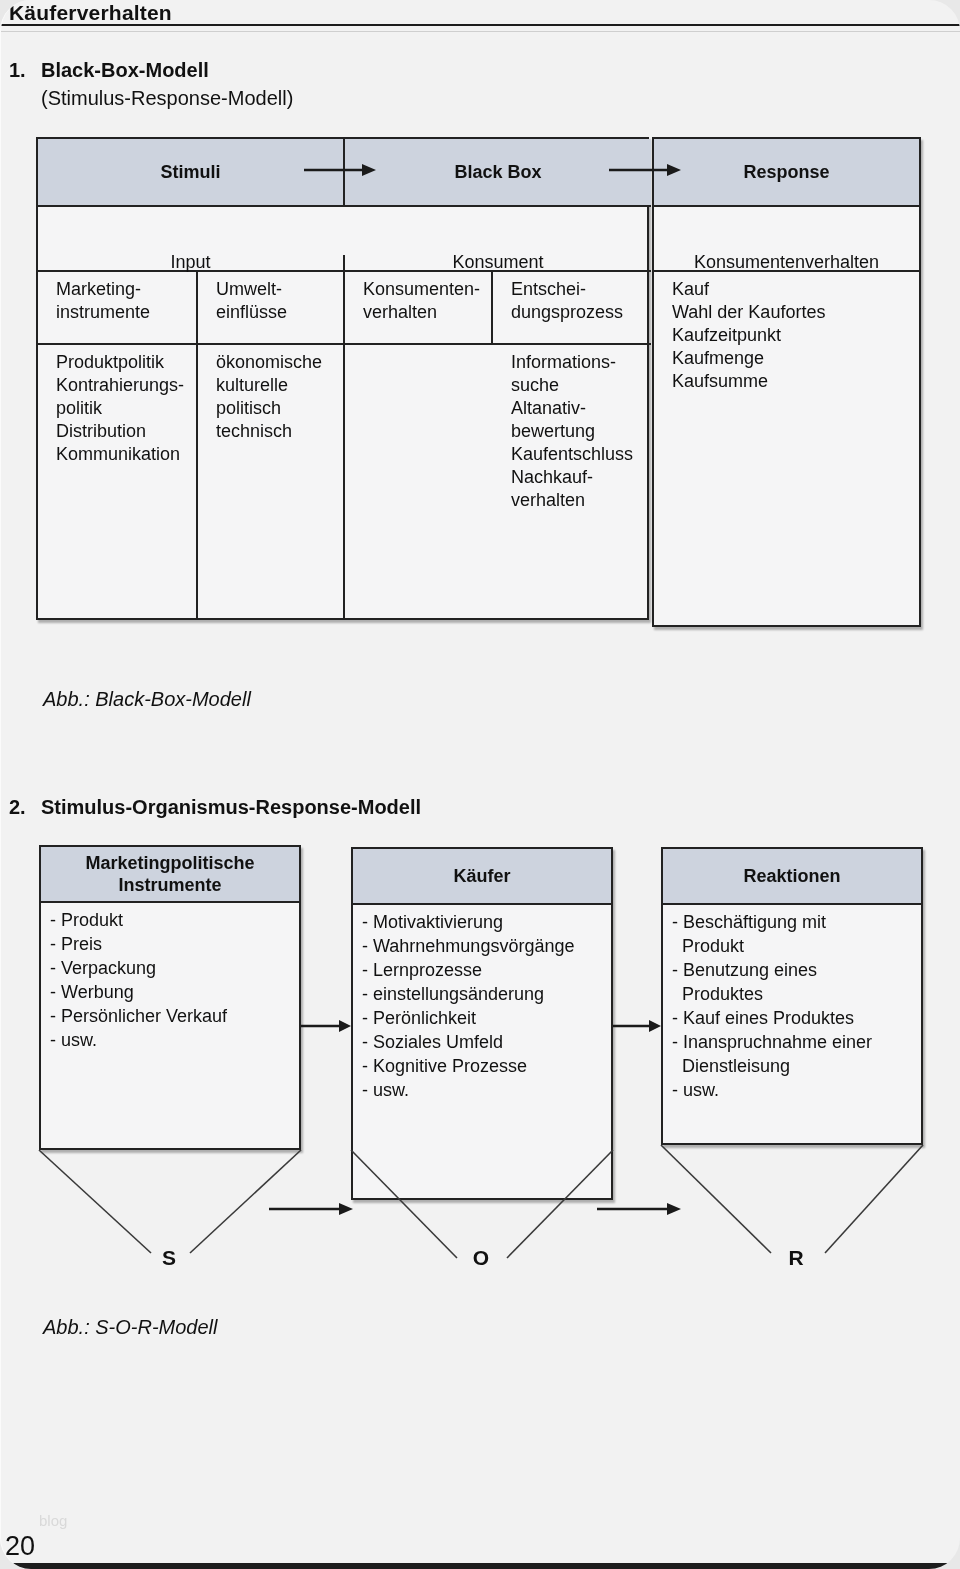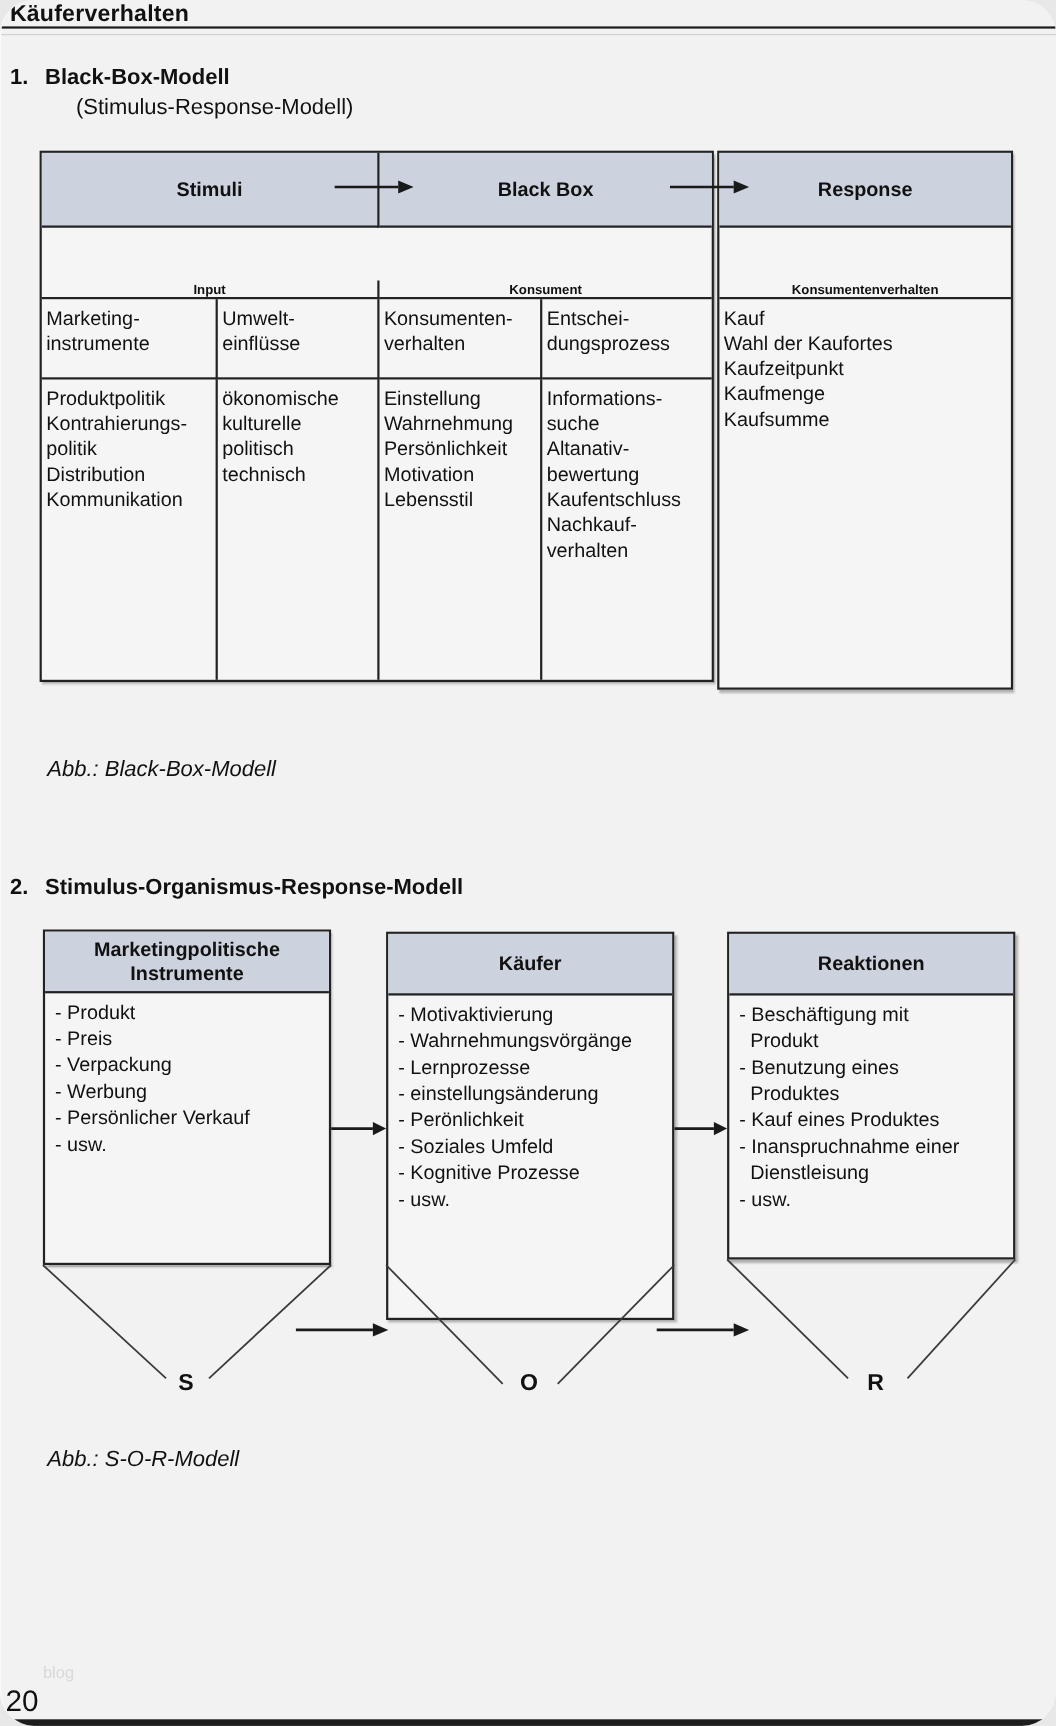--- a/index.html
+++ b/index.html
@@ -15,37 +15,37 @@
     font-family:"Liberation Sans","DejaVu Sans",sans-serif;
     overflow:hidden; border-left:1px solid #fbfbfb;border-radius:31px;
   }
   .titlebar{position:absolute;left:0;top:0;width:960px;height:26px;border-bottom:2px solid var(--rule);}
   .titlebar .t{position:absolute;left:8px;top:1px;font-size:21px;font-weight:bold;letter-spacing:.2px;}
   .rule2{position:absolute;left:0;top:31px;width:960px;height:1px;background:#cfcfcf;}
 
   .sec-head{position:absolute;display:flex;font-size:20px;line-height:28px;}
   .sec-head .num{width:32px;font-weight:bold;}
   .sec-head .tt{font-weight:bold;}
-  .sec-head .st{font-weight:normal;margin-left:28px;}
+  .sec-head .st{font-weight:normal;}
 
   .shadowed{box-shadow:2px 3px 2px rgba(0,0,0,0.28);}
 
   
   .bb-table{
     position:absolute;left:35px;top:137px;width:613px;height:483px;
     display:grid;grid-template-columns:160px 147px 148px auto;
     grid-template-rows:68px 65px 73px auto;
     background:var(--panel-bg);border:2px solid var(--border);
   }
   .bb-table>div{border-right:2px solid var(--border);border-bottom:2px solid var(--border);}
   .bb-table>div.no-r{border-right:none;}
   .bb-table>div.no-b{border-bottom:none;}
   .hdrcell{background:var(--header-fill);display:flex;align-items:center;justify-content:center;font-weight:bold;font-size:18px;}
-  .midcell{display:flex;align-items:center;justify-content:center;font-weight:bold;font-size:12px;margin-top:48px;}
-  .txtcell{padding:6px 4px;font-size:18px;line-height:23px;white-space:pre-wrap;}
+  .midcell{display:flex;align-items:center;justify-content:center;font-weight:normal;font-size:18px;margin-top:48px;}
+  .txtcell{padding:6px 18px;font-size:18px;line-height:23px;white-space:pre-wrap;}
   .c-stimuli{grid-column:1/3;grid-row:1;}
   .c-blackbox{grid-column:3/5;grid-row:1;}
   .c-input{grid-column:1/3;grid-row:2;}
   .c-konsument{grid-column:3/5;grid-row:2;}
 
   
   .resp-box{
     position:absolute;left:651px;top:137px;width:269px;height:490px;
     display:grid;grid-template-rows:68px 65px auto;background:var(--panel-bg);
     border:2px solid var(--border);
@@ -112,25 +112,20 @@
 
     <div class="txtcell no-b" style="grid-column:1;grid-row:4;">Produktpolitik
 Kontrahierungs-
 politik
 Distribution
 Kommunikation</div>
     <div class="txtcell no-b" style="grid-column:2;grid-row:4;">ökonomische
 kulturelle
 politisch
 technisch</div>
-    <div class="txtcell no-b" style="grid-column:3;grid-row:4;">Einstellung
-Wahrnehmung
-Persönlichkeit
-Motivation
-Lebensstil</div>
     <div class="txtcell no-r no-b" style="grid-column:4;grid-row:4;">Informations-
 suche
 Altanativ-
 bewertung
 Kaufentschluss
 Nachkauf-
 verhalten</div>
   </div>
 
   <div class="resp-box shadowed">

